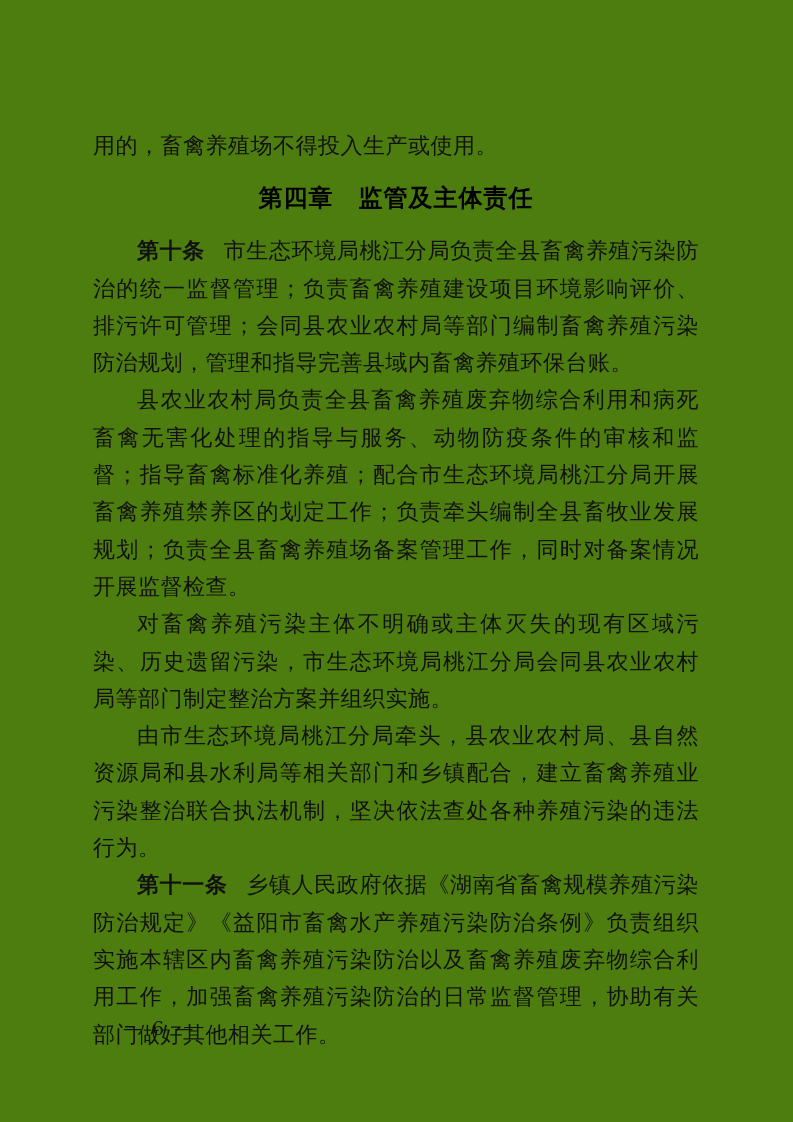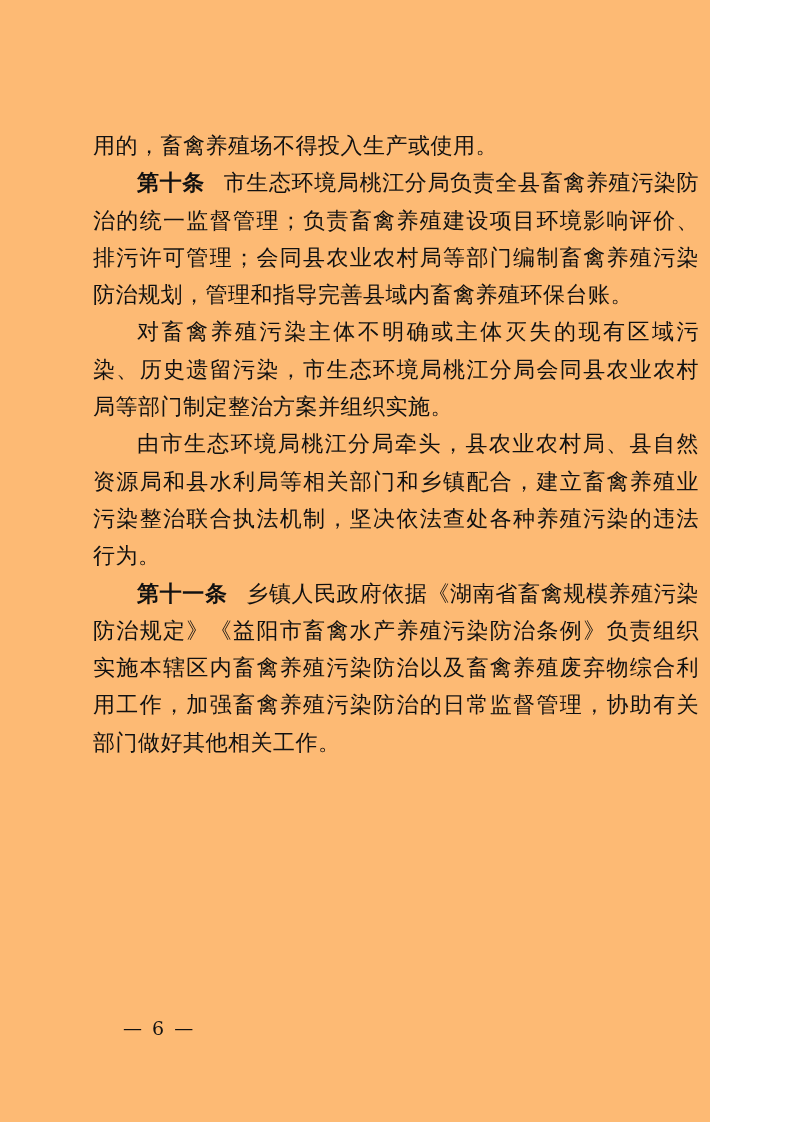--- a/index.html
+++ b/index.html
@@ -7,23 +7,23 @@
     margin: 0;
     padding: 0;
     width: 793px;
     height: 1122px;
     background: #ffffff;
     font-family: "DejaVu Serif", "Liberation Serif", serif;
     color: #111111;
   }
   .page {
     position: relative;
-    width: 710px;
+    width: 793px;
     height: 1122px;
-    background: #fdba74;
+    background: #4d7c0f;
     overflow: hidden;
   }
   .content {
     position: absolute;
     left: 93px;
     top: 127px;
     width: 606px;
   }
   .body-line,
   .para {
@@ -70,23 +70,25 @@
   }
 </style>
 </head>
 <body>
 
 <div class="page">
   <div class="content">
 
     <p class="body-line continuation">用的，畜禽养殖场不得投入生产或使用。</p>
 
+    <h2 class="chapter-heading">第四章　监管及主体责任</h2>
 
     <p class="para"><span class="term">第十条</span><span>市生态环境局桃江分局负责全县畜禽养殖污染防治的统一监督管理；负责畜禽养殖建设项目环境影响评价、排污许可管理；会同县农业农村局等部门编制畜禽养殖污染防治规划，管理和指导完善县域内畜禽养殖环保台账。</span></p>
 
+    <p class="para"><span class="term"></span><span>县农业农村局负责全县畜禽养殖废弃物综合利用和病死畜禽无害化处理的指导与服务、动物防疫条件的审核和监督；指导畜禽标准化养殖；配合市生态环境局桃江分局开展畜禽养殖禁养区的划定工作；负责牵头编制全县畜牧业发展规划；负责全县畜禽养殖场备案管理工作，同时对备案情况开展监督检查。</span></p>
 
 
     <p class="para"><span class="term"></span><span>对畜禽养殖污染主体不明确或主体灭失的现有区域污染、历史遗留污染，市生态环境局桃江分局会同县农业农村局等部门制定整治方案并组织实施。</span></p>
 
     <p class="para"><span class="term"></span><span>由市生态环境局桃江分局牵头，县农业农村局、县自然资源局和县水利局等相关部门和乡镇配合，建立畜禽养殖业污染整治联合执法机制，坚决依法查处各种养殖污染的违法行为。</span></p>
 
     <p class="para"><span class="term">第十一条</span><span>乡镇人民政府依据《湖南省畜禽规模养殖污染防治规定》《益阳市畜禽水产养殖污染防治条例》负责组织实施本辖区内畜禽养殖污染防治以及畜禽养殖废弃物综合利用工作，加强畜禽养殖污染防治的日常监督管理，协助有关部门做好其他相关工作。</span></p>
 
   </div>
 

